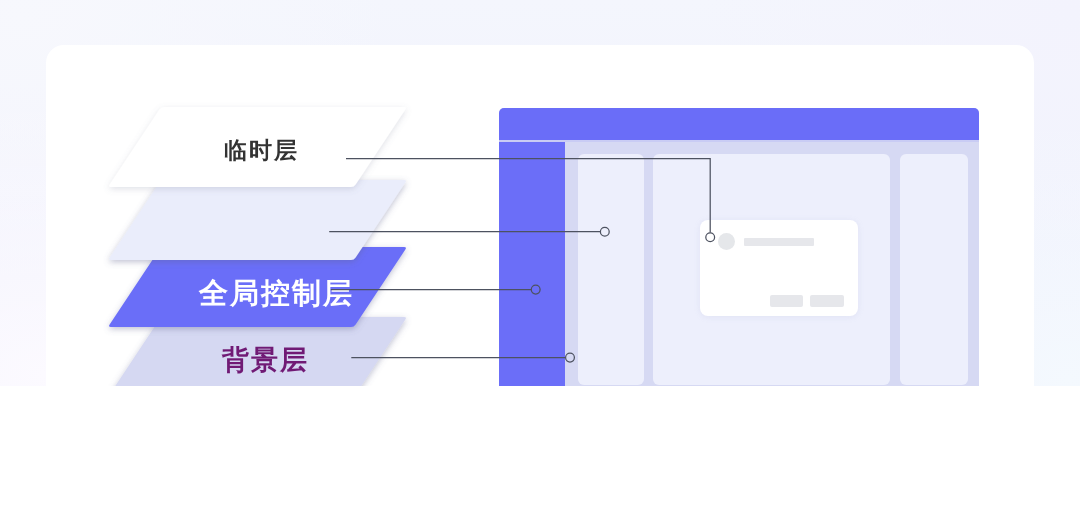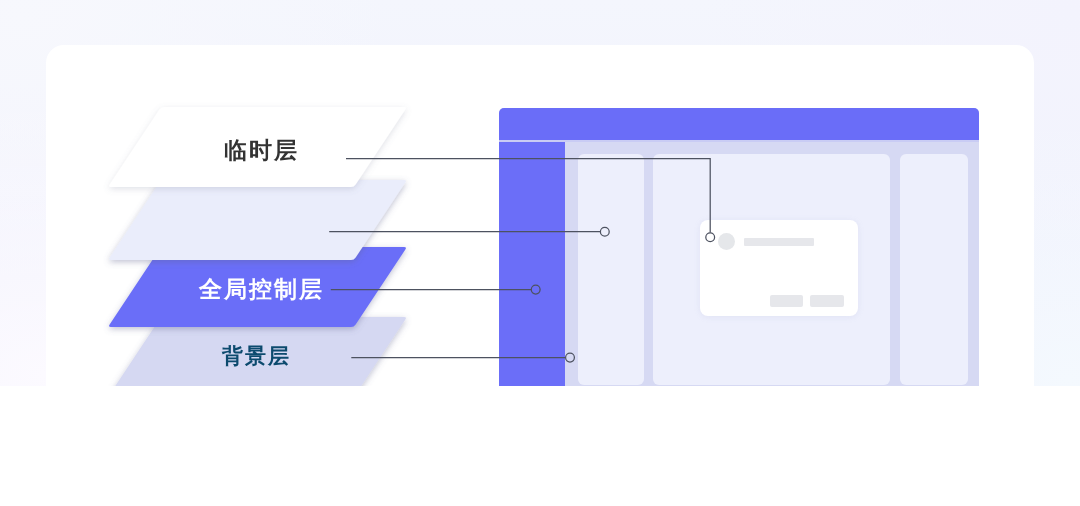--- a/index.html
+++ b/index.html
@@ -72,22 +72,22 @@
     </g>
     <g filter="url(#sh)">
       <path d="M159.34,182.50 Q161.00,180.00 164.00,180.00 L404.00,180.00 Q407.00,180.00 405.34,182.50 L355.66,257.50 Q354.00,260.00 351.00,260.00 L111.00,260.00 Q108.00,260.00 109.66,257.50 Z" fill="#eaedfb"></path>
     </g>
     <g filter="url(#shlite)">
       <path d="M159.34,109.50 Q161.00,107.00 164.00,107.00 L404.00,107.00 Q407.00,107.00 405.34,109.50 L355.66,184.50 Q354.00,187.00 351.00,187.00 L111.00,187.00 Q108.00,187.00 109.66,184.50 Z" fill="#ffffff"></path>
     </g>
   </svg>
 
   <div class="lbl" style="left: 224px; top: 135px; font-size: 23px; color: rgb(51, 51, 51);">临时层</div>
-  <div class="lbl" style="left: 199px; top: 274px; font-size: 23px; color: rgb(255, 255, 255);">全局控制层</div>
-  <div class="lbl" style="left: 222px; top: 342px; font-size: 21px; color: #0c4a6e;">背景层</div>
+  <div class="lbl" style="left: 199px; top: 274px; font-size: 29px; color: rgb(255, 255, 255);">全局控制层</div>
+  <div class="lbl" style="left: 222px; top: 342px; font-size: 27px; color: #701a75;">背景层</div>
 
   <div id="app">
     <div id="appbar" style="background: rgb(106, 109, 248);"></div>
     <div id="appsep" style="background: rgb(201, 204, 244);"></div>
     <div id="sidebar" style="background: rgb(107, 110, 248);"></div>
     <div id="content" style="background: rgb(214, 217, 243);">
       <div class="col" id="col1" style="background: rgb(237, 239, 252);"></div>
       <div class="col" id="col2" style="background: rgb(237, 239, 252);"></div>
       <div class="col" id="col3" style="background: rgb(237, 239, 252);"></div>
     </div>

